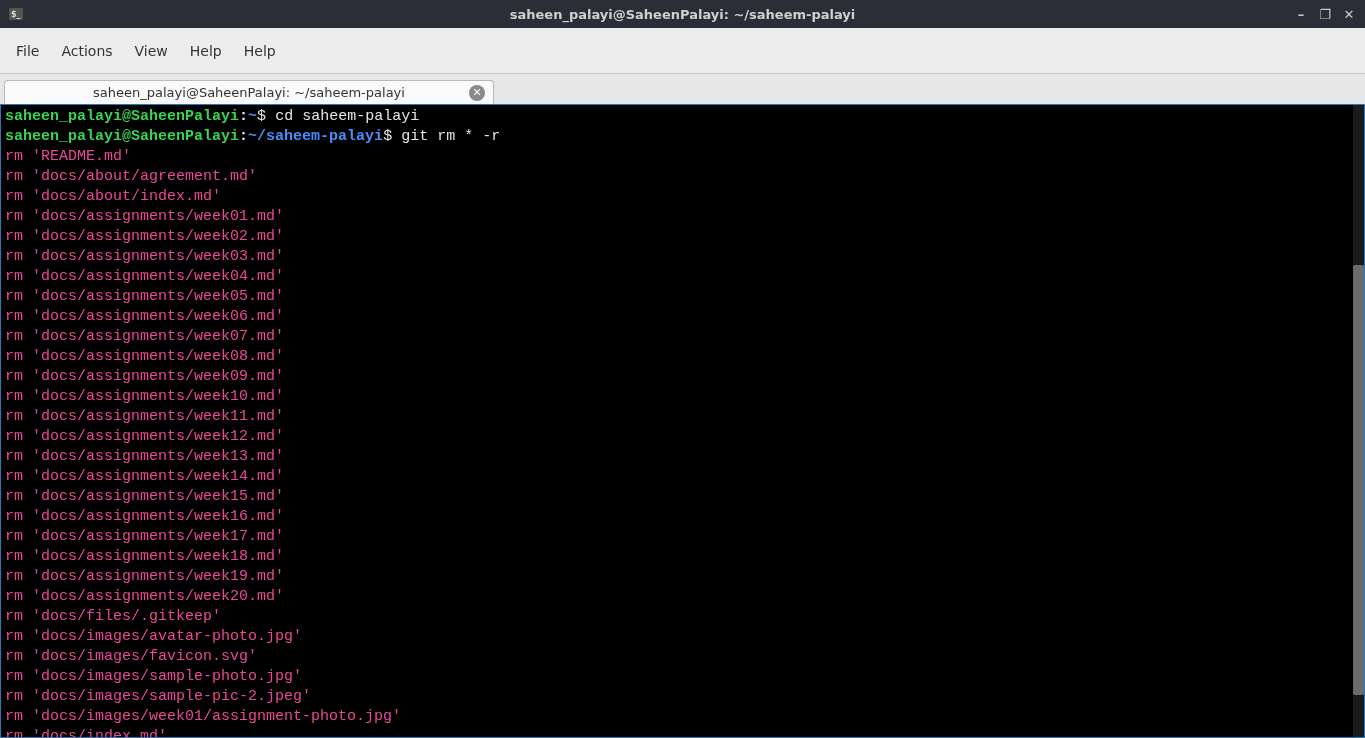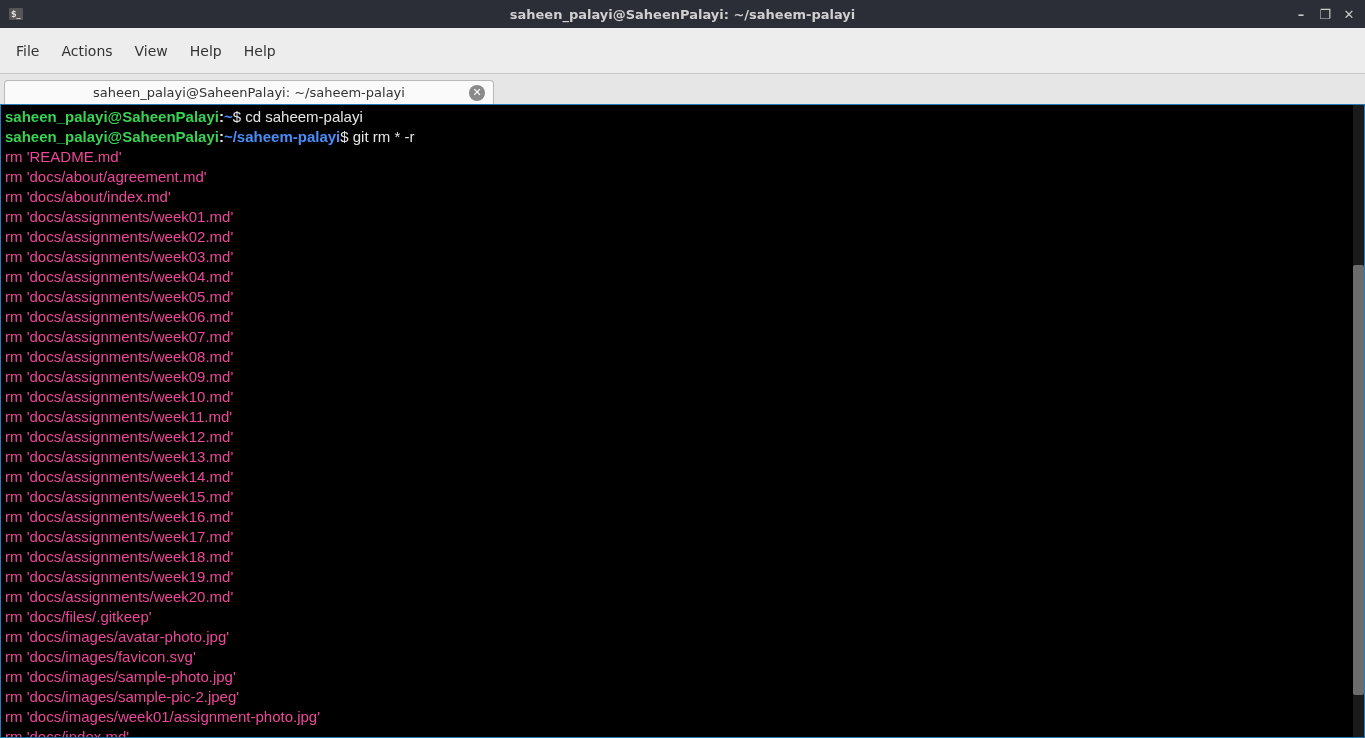--- a/index.html
+++ b/index.html
@@ -107,21 +107,21 @@
   flex: 1;
   background: #000;
   border: 1px solid #2a7ab8;
   position: relative;
   overflow: hidden;
 }
 .terminal {
   width: calc(100% - 12px);
   height: 100%;
   padding: 2px 4px;
-  font-family: Liberation Sans, sans-serif;
+  font-family: Liberation Mono, monospace;
   font-size: 15px;
   line-height: 20px;
   color: #e6e6e6;
   white-space: pre;
   overflow-y: auto;
 }
 .scrollbar {
   position: absolute;
   right: 0;
   top: 0;

